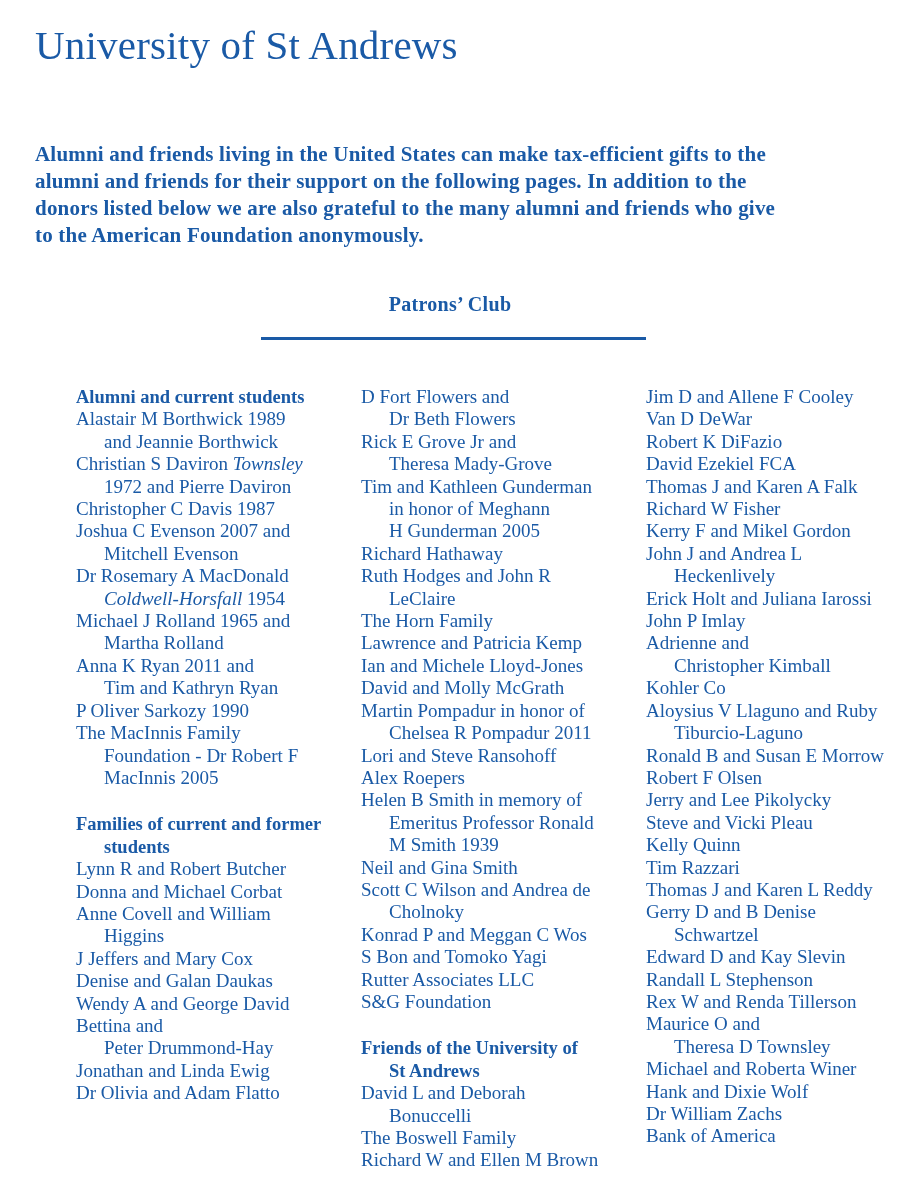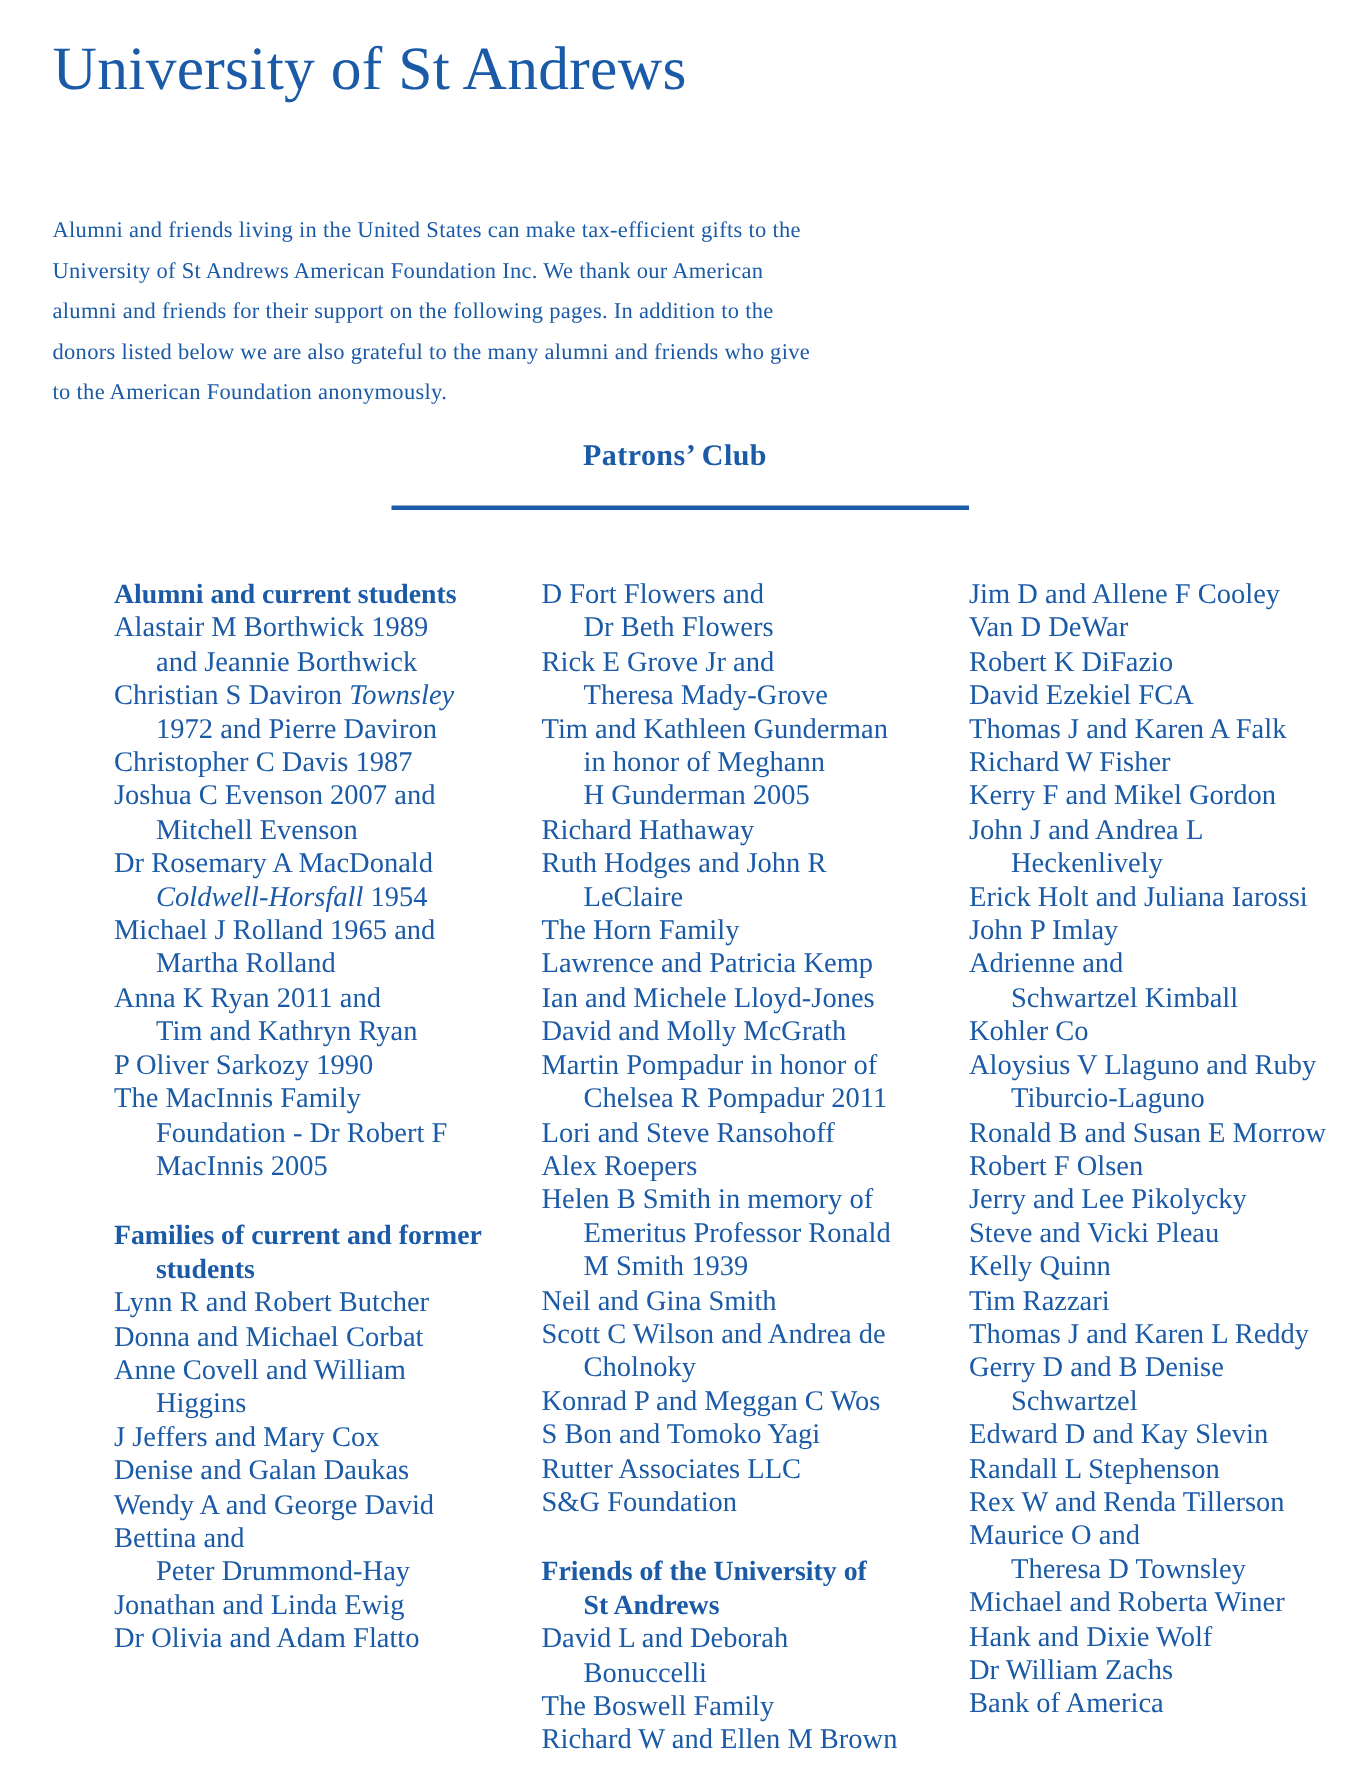--- a/index.html
+++ b/index.html
@@ -18,23 +18,24 @@
     left: 35px;
     top: 22px;
     font-size: 41px;
     line-height: 46px;
     letter-spacing: 0.2px;
   }
   .intro {
     position: absolute;
     left: 35px;
     top: 141px;
-    font-size: 15px;
+    font-size: 21px;
     line-height: 27px;
     letter-spacing: 0.2px;
+    font-weight: bold;
   }
   .intro .line, .title .line { white-space: nowrap; }
   .club-heading {
     position: absolute;
     left: 35px;
     width: 830px;
     top: 293px;
     text-align: center;
     font-size: 20px;
     font-weight: bold;
@@ -67,21 +68,20 @@
 <body>
 
 <div class="page">
 
   <div class="title">
     <div class="line">University of St Andrews</div>
   </div>
 
   <div class="intro">
     <div class="line">Alumni and friends living in the United States can make tax-efficient gifts to the</div>
-    <div class="line">University of St Andrews American Foundation Inc. We thank our American</div>
     <div class="line">alumni and friends for their support on the following pages. In addition to the</div>
     <div class="line">donors listed below we are also grateful to the many alumni and friends who give</div>
     <div class="line">to the American Foundation anonymously.</div>
   </div>
 
   <div class="club-heading">Patrons’ Club</div>
   <div class="rule"></div>
 
   <div class="columns">
     <div class="col">
@@ -268,21 +268,21 @@
           <div class="line indent"><span>Heckenlively</span></div>
         </div>
         <div class="block entry">
           <div class="line"><span>Erick Holt and Juliana Iarossi</span></div>
         </div>
         <div class="block entry">
           <div class="line"><span>John P Imlay</span></div>
         </div>
         <div class="block entry">
           <div class="line"><span>Adrienne and</span></div>
-          <div class="line indent"><span>Schwartzel Kimball</span></div>
+          <div class="line indent"><span>Christopher Kimball</span></div>
         </div>
         <div class="block entry">
           <div class="line"><span>Kohler Co</span></div>
         </div>
         <div class="block entry">
           <div class="line"><span>Aloysius V Llaguno and Ruby</span></div>
           <div class="line indent"><span>Tiburcio-Laguno</span></div>
         </div>
         <div class="block entry">
           <div class="line"><span>Ronald B and Susan E Morrow</span></div>

